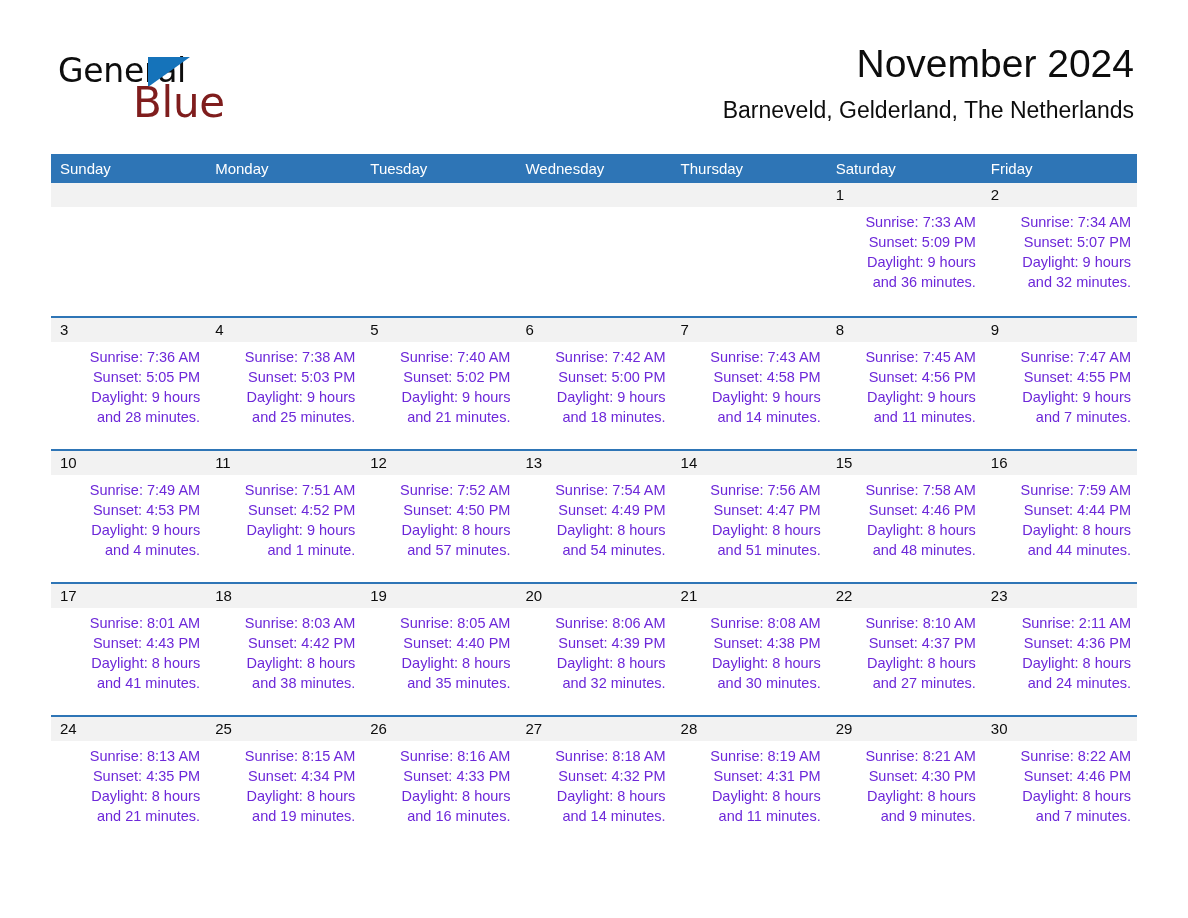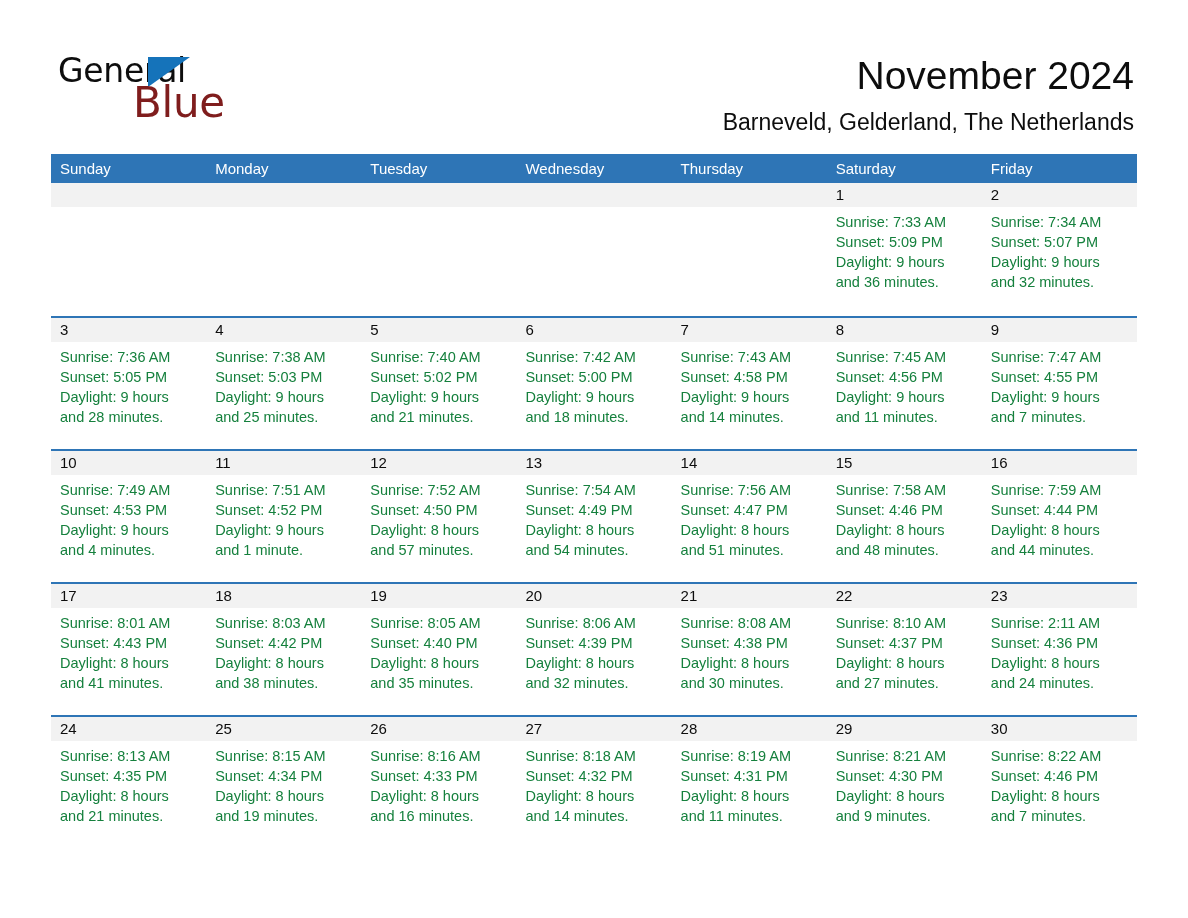--- a/index.html
+++ b/index.html
@@ -67,21 +67,21 @@
     line-height: 38px;
     letter-spacing: -0.3px;
     color: #7f1d1d;
     font-family: "DejaVu Sans", sans-serif;
     font-weight: 400;
   }
 
   .title-block {
     position: absolute;
     right: 54px;
-    top: 52px;
+    top: 40px;
     text-align: right;
   }
   .month-title {
     font-size: 39px;
     line-height: 48px;
     font-weight: 400;
     color: #0d0d0d;
     white-space: nowrap;
   }
   .location-title {
@@ -146,21 +146,22 @@
     color: #0d0d0d;
   }
   .daycell.empty .daynum-band {
     background: #f2f2f2;
   }
 
   .details {
     padding: 5px 6px 0 9px;
     font-size: 14.5px;
     line-height: 20px;
-    color: #15803d;
+    color: #6d28d9;
+    text-align: right;
   }
   .details div {
     white-space: nowrap;
   }
 </style>
 </head>
 <body>
 
 <div class="page">
 

